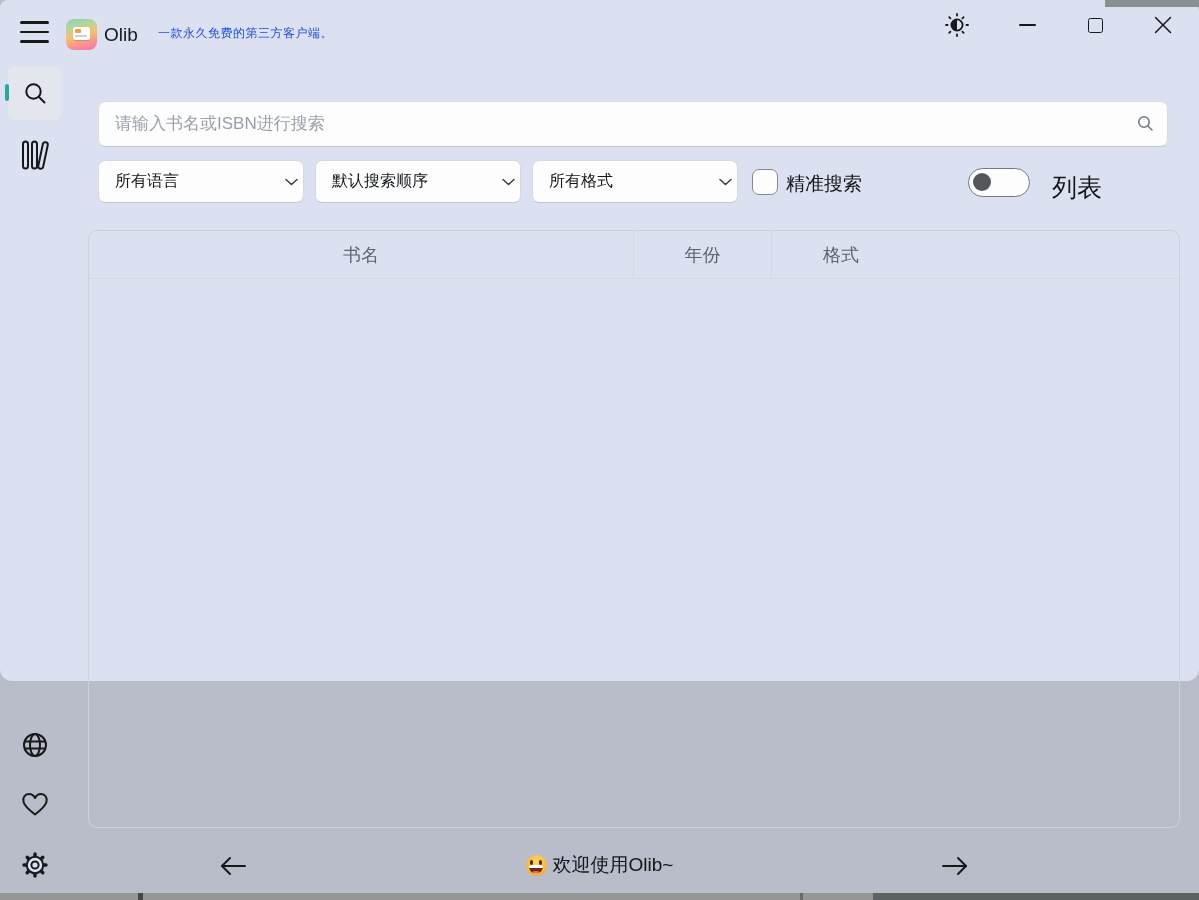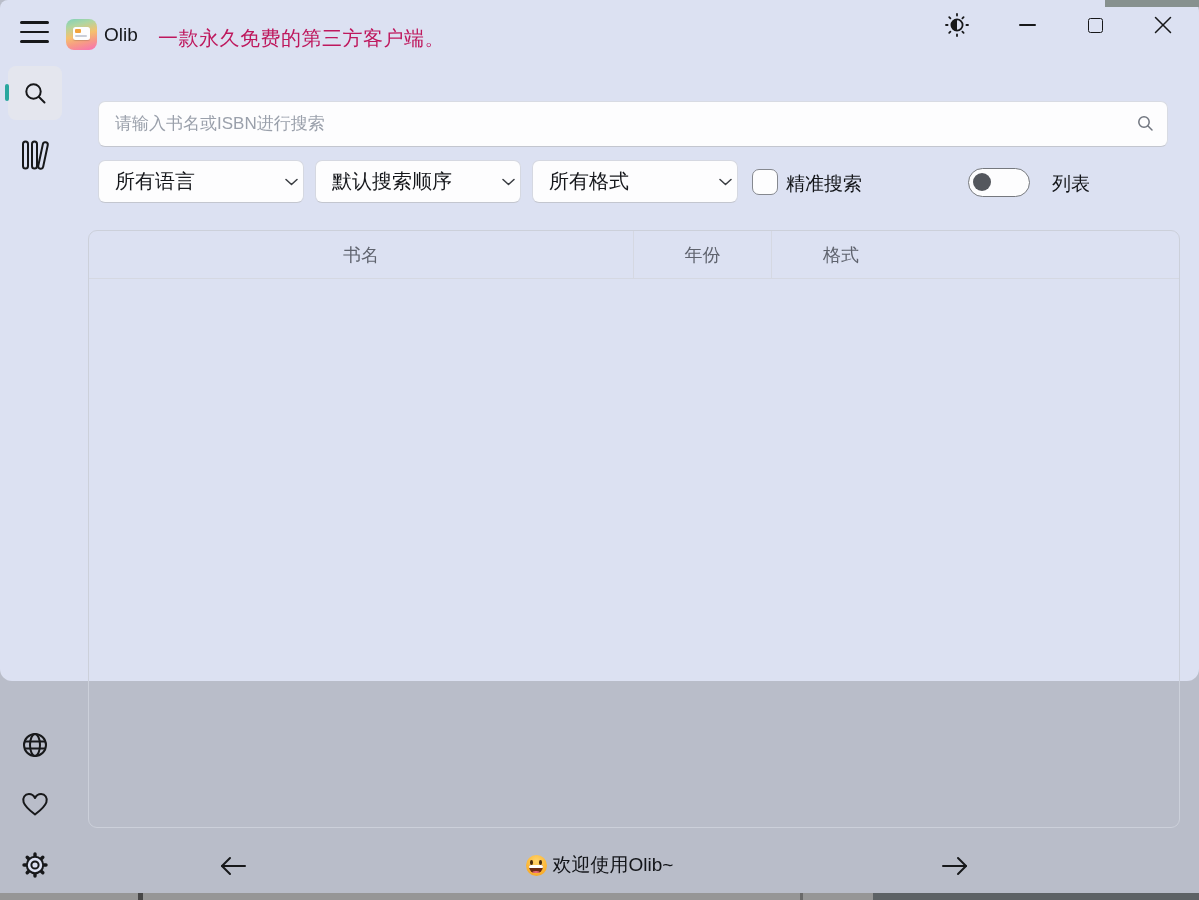--- a/index.html
+++ b/index.html
@@ -28,21 +28,21 @@
   
   .titlebar { position:absolute; left:0; top:0; width:100%; height:60px; }
   .hamburger { position:absolute; left:18px; top:17px; width:34px; height:30px; border:none; background:transparent; cursor:pointer; display:flex; flex-direction:column; justify-content:center; gap:7px; padding:0 2px; }
   .hamburger i { display:block; width:29px; height:2.6px; background:#17181a; border-radius:2px; }
   .app-icon { position:absolute; left:66px; top:19px; width:31px; height:31px; border-radius:8px;
     background:linear-gradient(165deg,#7fd0bb 0%,#aed6a2 22%,#f5c16e 50%,#f79a86 72%,#f86fb6 100%); }
   .app-icon .mini-win { position:absolute; left:7px; top:8px; width:17px; height:13px; background:#fdfdfd; border-radius:2.5px; box-shadow:0 1px 1px rgba(0,0,0,.15); }
   .app-icon .mini-bar { position:absolute; left:2px; top:2px; width:6px; height:4px; background:#f2a23c; border-radius:1px; }
   .app-icon .mini-line { position:absolute; left:2px; top:8px; width:12px; height:1.6px; background:#c9ced8; border-radius:1px; }
   .app-title { position:absolute; left:104px; top:24px; font-size:19px; color:#16181c; }
-  .app-subtitle { position:absolute; left:158px; top:25px; font-size:20px; color:#be185d; letter-spacing:.5px; }
+  .app-subtitle { position:absolute; left:158px; top:25px; font-size:12px; color:#1d4ed8; letter-spacing:.5px; }
 
   .tb-btn { position:absolute; top:6px; width:42px; height:38px; border:none; background:transparent; display:flex; align-items:center; justify-content:center; cursor:pointer; }
   .tb-theme { left:936px; }
   .tb-min { left:1006px; }
   .tb-max { left:1074px; }
   .tb-close { left:1142px; }
   .min-glyph { width:17px; height:1.8px; background:#17181a; border-radius:1px; }
   .max-glyph { width:15px; height:15px; border:1.6px solid #17181a; border-radius:2.5px; }
 
   
@@ -65,33 +65,33 @@
     border:1px solid #d8dbe3; border-bottom-color:#c3c6cf;
     border-radius:7px; padding:0 44px 0 16px; font-size:17px;
     font-family:inherit; color:#1a1c20; outline:none;
   }
   .search-box input::placeholder { color:#9aa0ab; }
   .search-box .mag { position:absolute; right:14px; top:14px; }
 
   .dropdown { position:absolute; top:160px; height:43px; width:206px; background:#fdfdfe;
     border:1px solid #d5d8e1; border-bottom-color:#c3c6cf; border-radius:7px;
     display:flex; align-items:center; justify-content:space-between; padding:0 5px 0 16px;
-    font-size:20px; color:#16181c; cursor:pointer; }
+    font-size:16px; color:#16181c; cursor:pointer; }
   .dd-language { left:98px; }
   .dd-sort { left:315px; }
   .dd-format { left:532px; }
 
   .checkbox { position:absolute; left:752px; top:169px; width:26px; height:26px; background:#fdfdfe;
     border:1.6px solid #85888f; border-radius:7px; cursor:pointer; }
   .checkbox-label { position:absolute; left:786px; top:171px; font-size:19px; color:#121418; }
 
   .toggle { position:absolute; left:968px; top:168px; width:62px; height:29px; background:#fdfdfe;
     border:1.6px solid #75787e; border-radius:15px; cursor:pointer; }
   .toggle .knob { position:absolute; left:4px; top:3.8px; width:18px; height:18px; border-radius:50%; background:#54575d; }
-  .toggle-label { position:absolute; left:1052px; top:171px; font-size:19px; color:#121418; }
+  .toggle-label { position:absolute; left:1052px; top:171px; font-size:25px; color:#121418; }
 
   
   .table { position:absolute; left:88px; top:230px; width:1092px; height:598px;
     border:1px solid #ccd0da; border-radius:9px; overflow:hidden; }
   .thead { display:grid; grid-template-columns:545px 138px 138px 138px auto; height:48px;
     border-bottom:1px solid #d5d8e2; }
   .th { display:flex; align-items:center; justify-content:center; font-size:18px; color:#5f636e;
     border-right:1px solid #d5d8e2; }
   .th:last-child { border-right:none; }
   .tbody { height:549px; }

